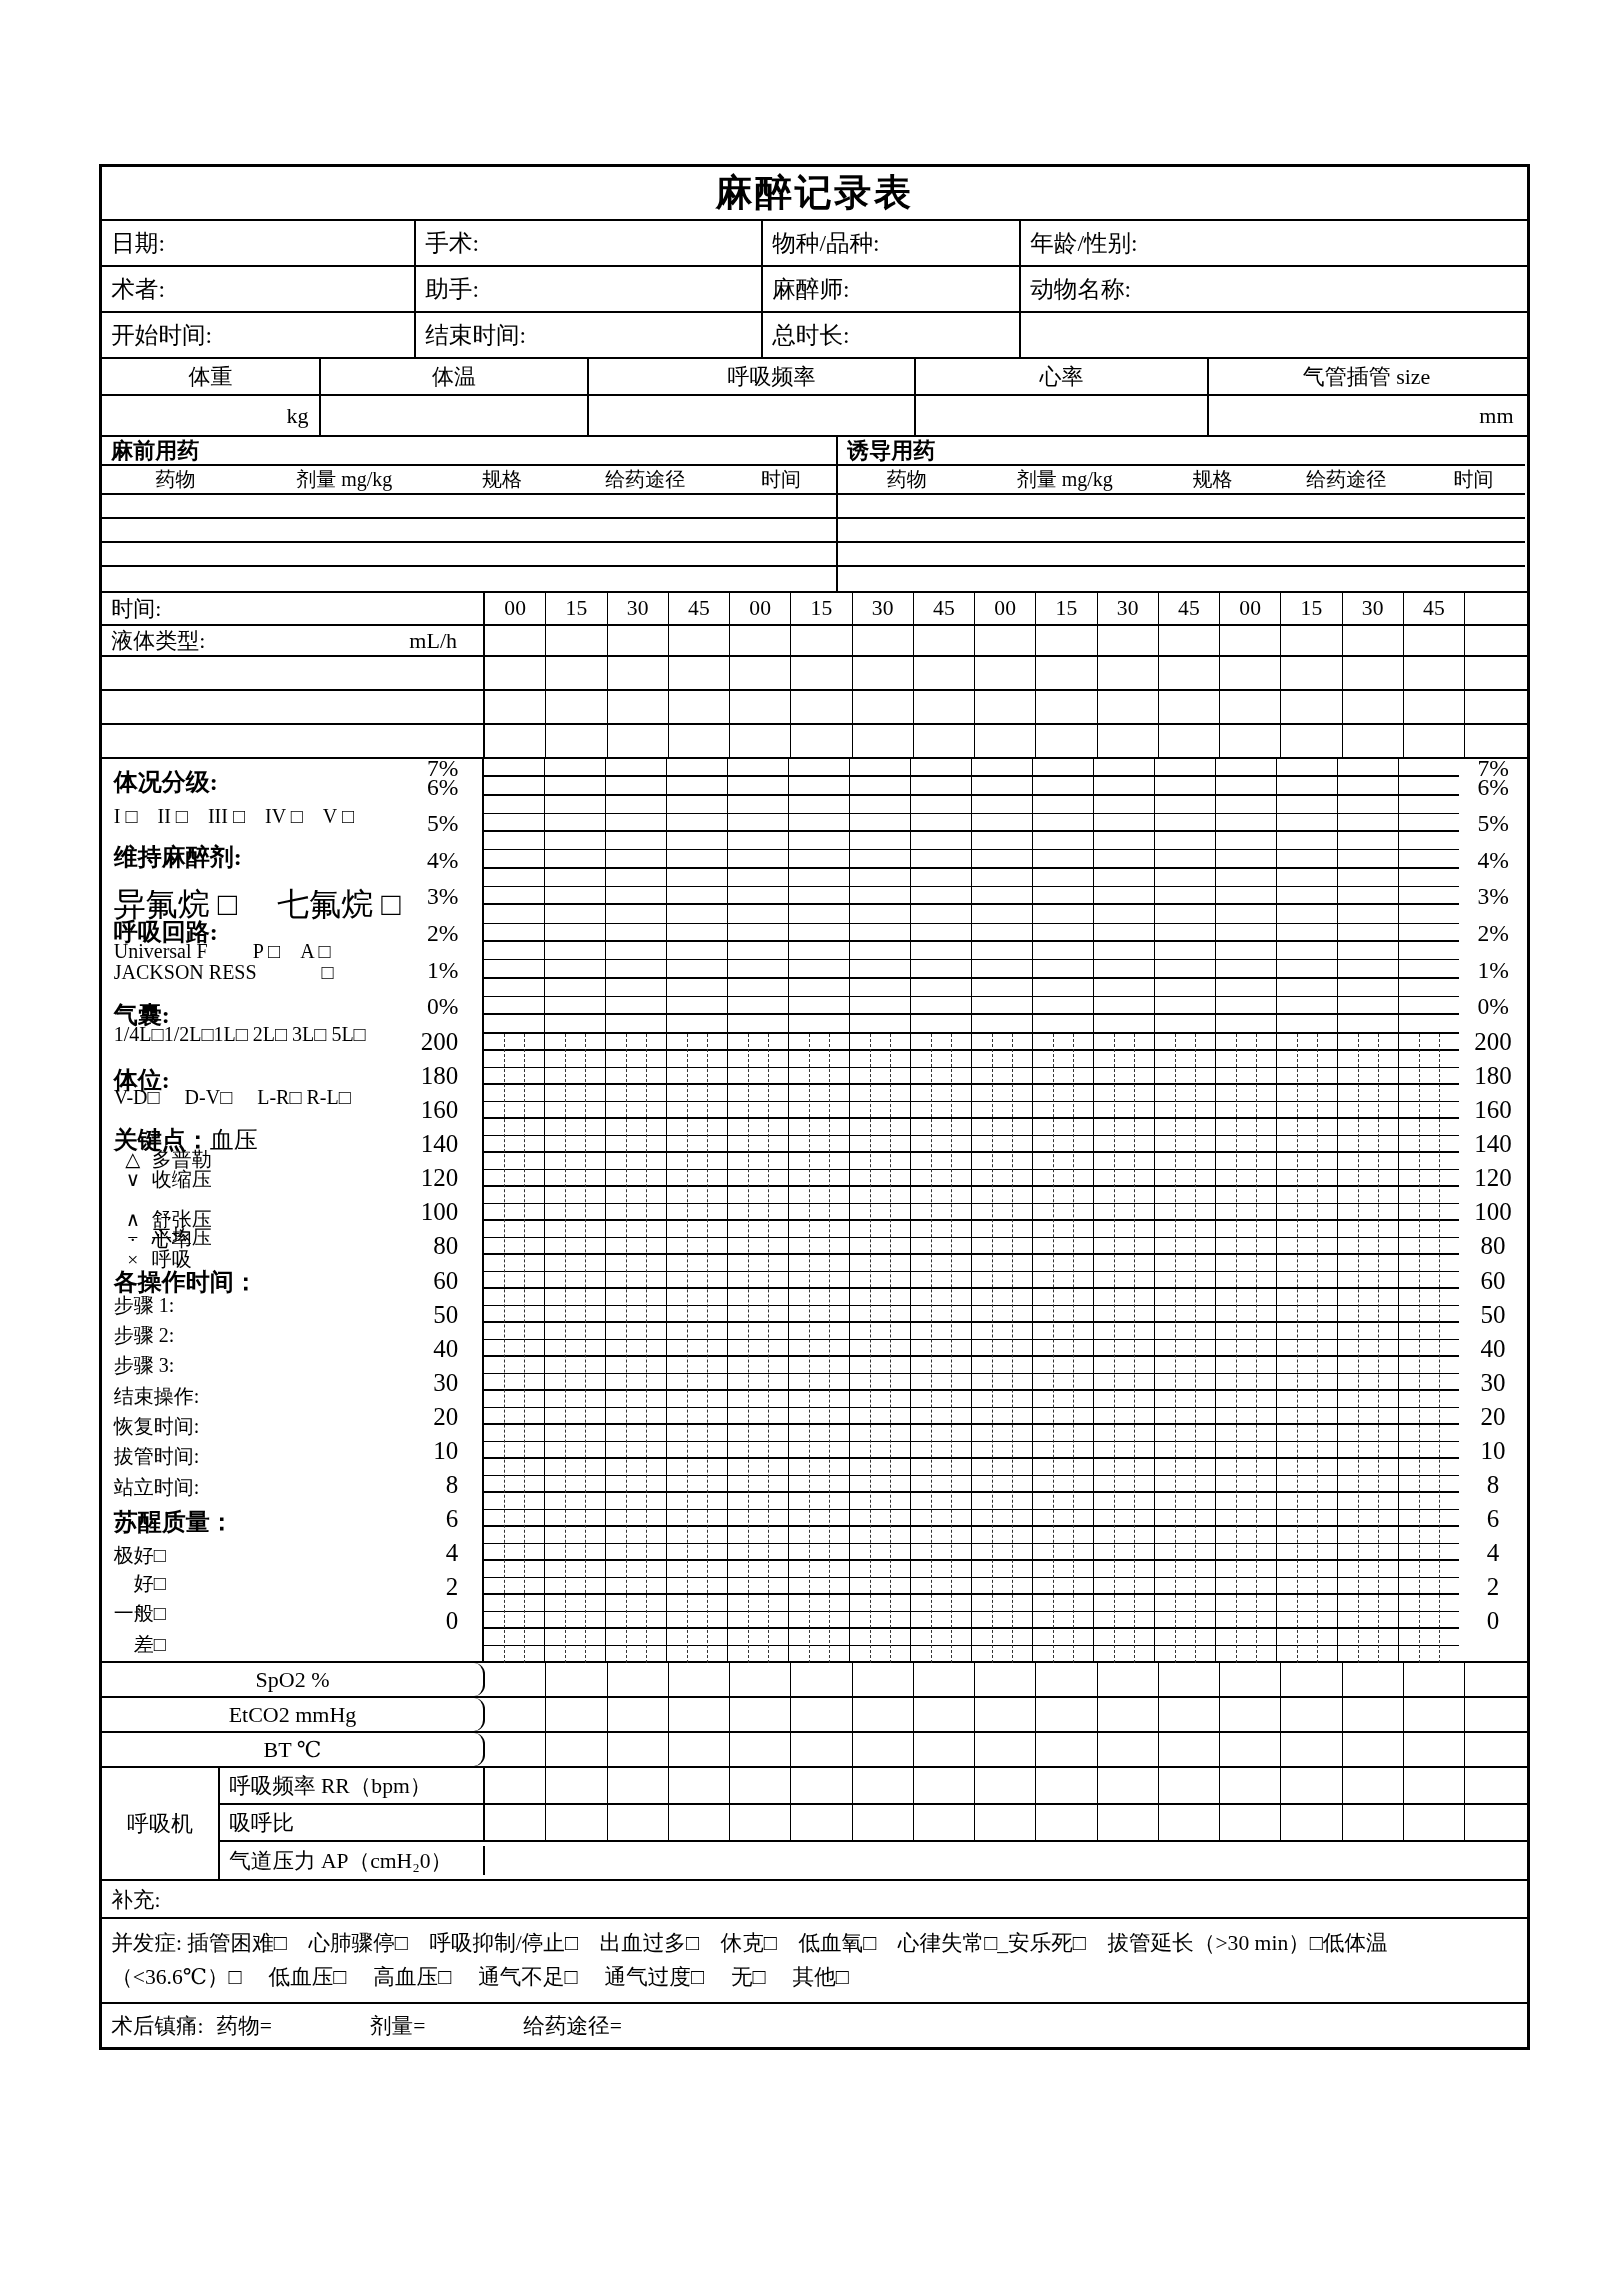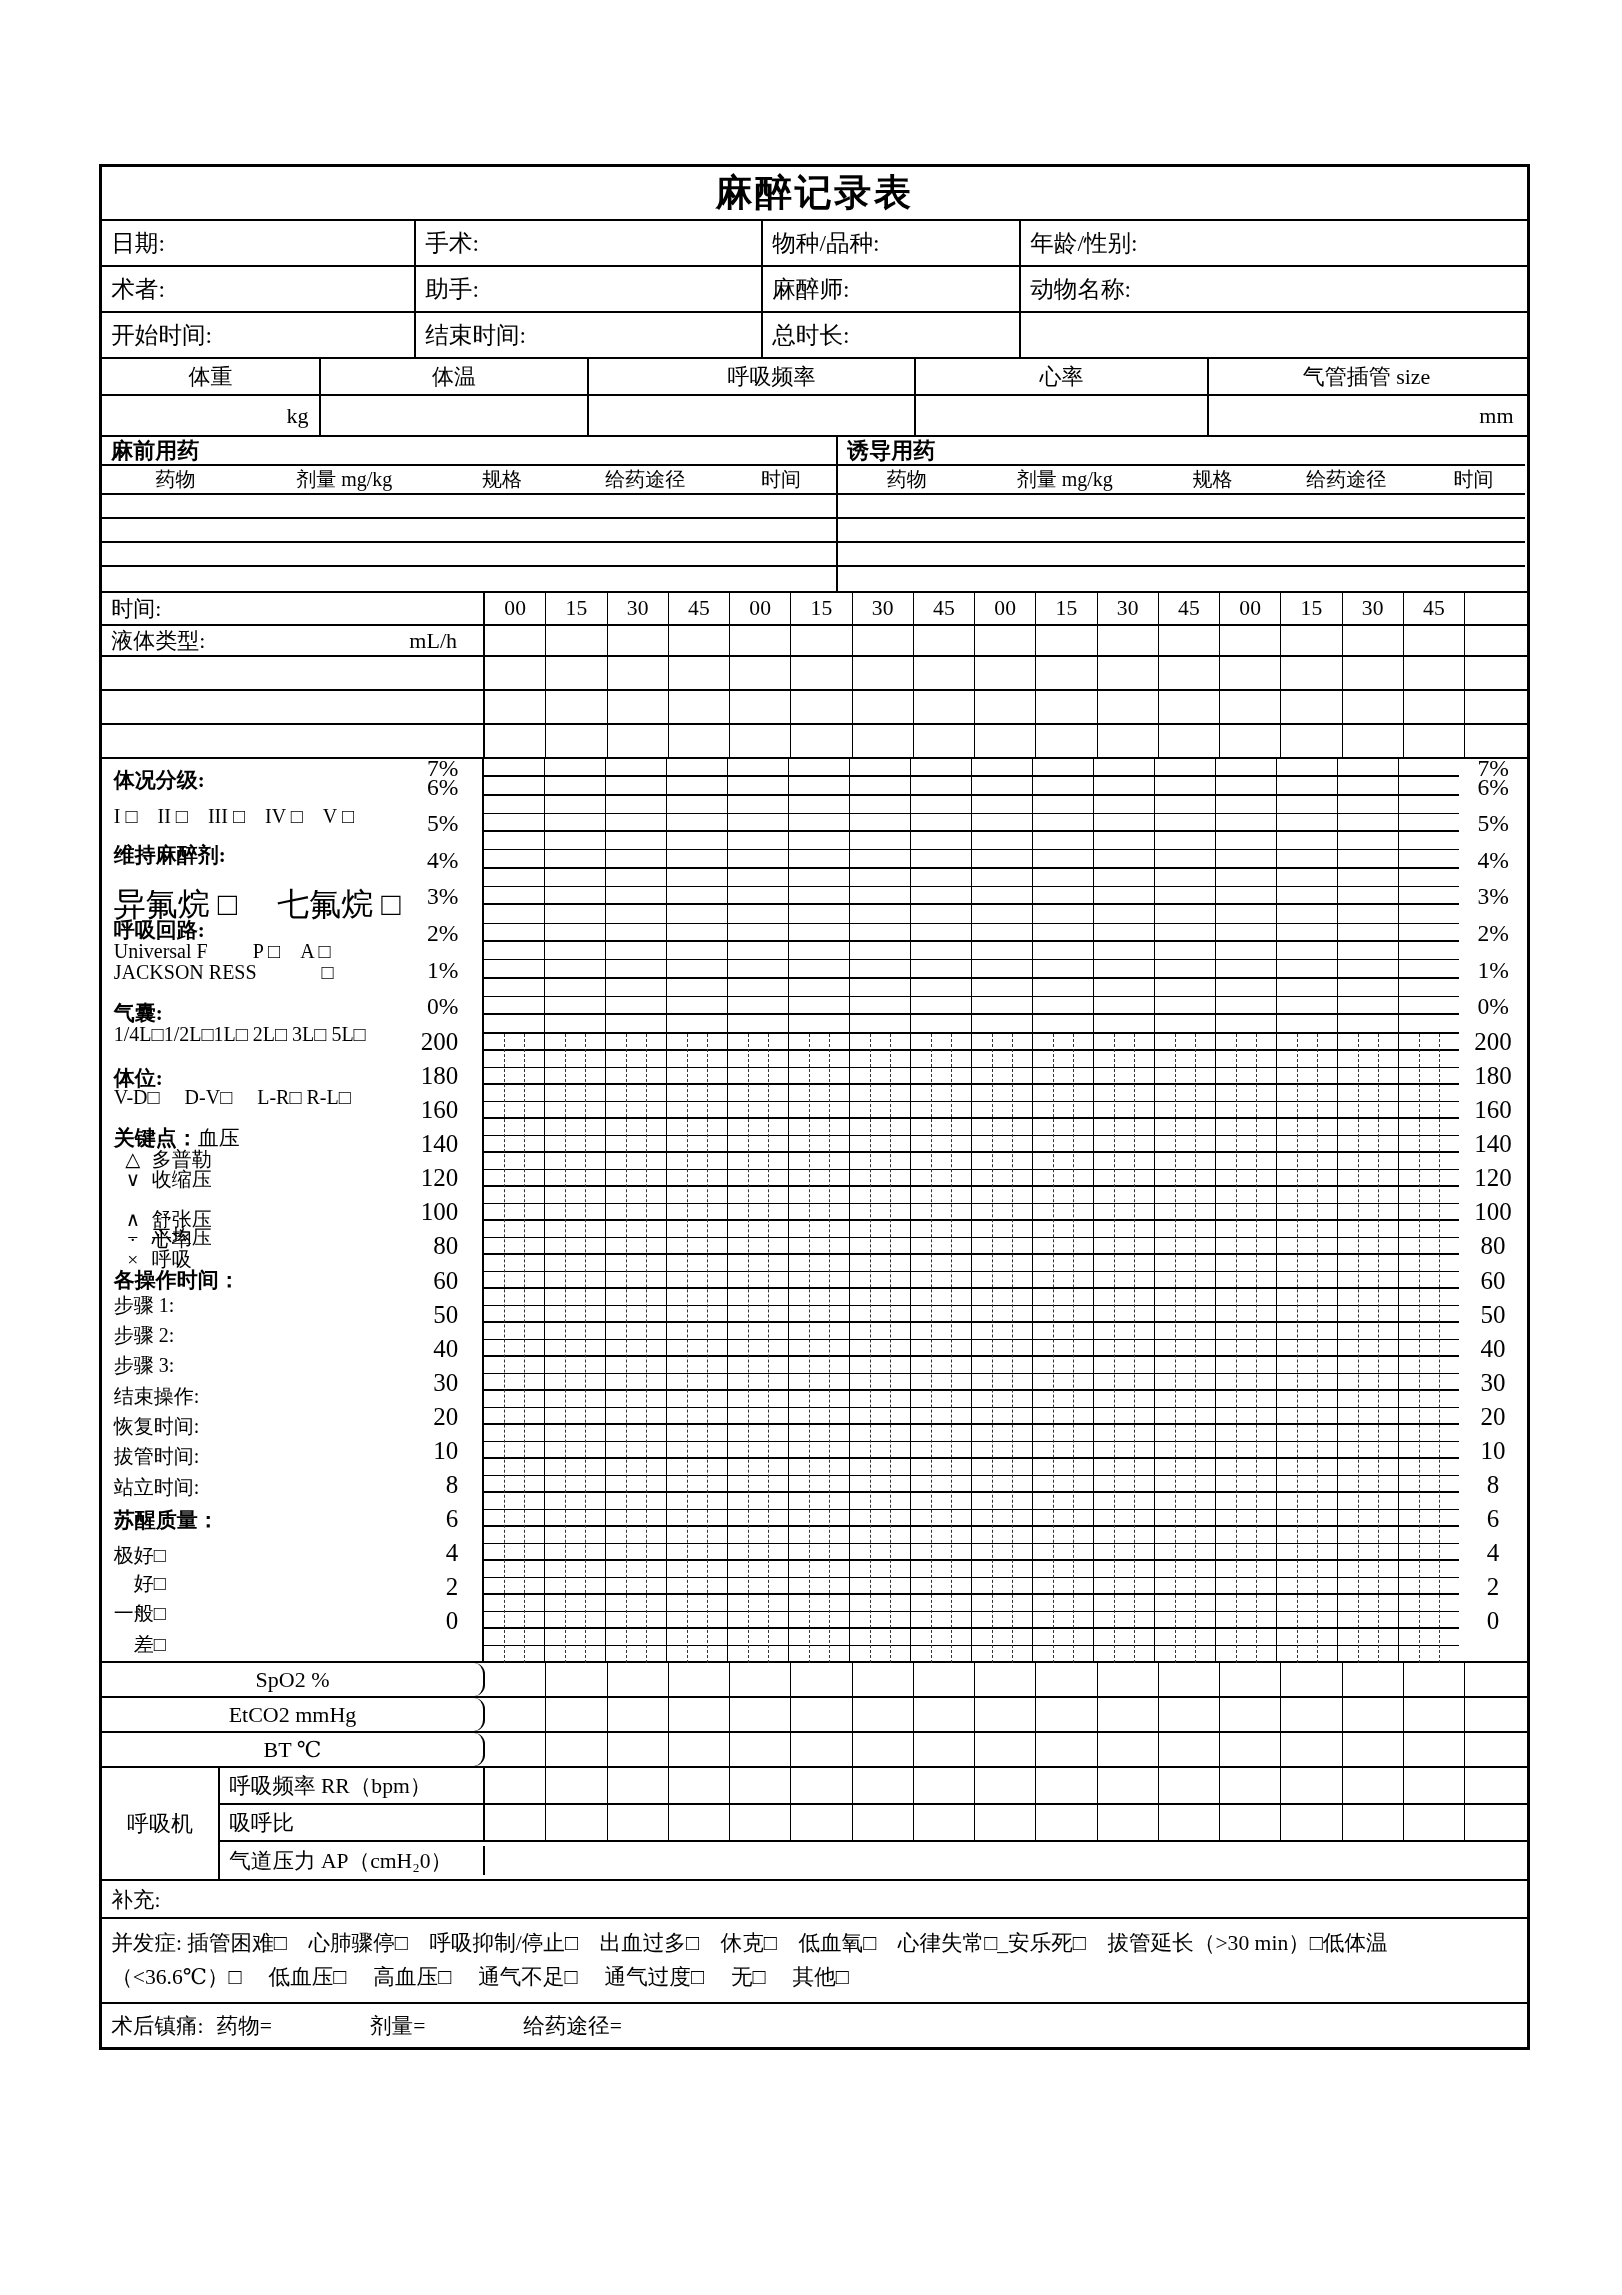--- a/index.html
+++ b/index.html
@@ -63,21 +63,21 @@
   .vent-side { width:118px; border-right:2px solid #000; display:flex; align-items:center; justify-content:center; font-size:22px; }
   .vent-rows { flex:1; }
   .vent-rows .row { border-bottom:2.6px solid #000; }
   .vent-rows .row:last-child { border-bottom:none;align-items:center; }
   .vent-label { width:265px; border-right:2px solid #000; display:flex; align-items:center; padding-left:9.2px; font-size:21.6px; }
 
   
   .chart-section { display:flex; position:relative; height:904px; }
   .left-panel { width:383px; border-right:2px solid #000; position:relative; }
   .lp-item { position:absolute; left:11.8px; white-space:pre; font-size:20px; line-height:1.1; }
-  .lp-item.bold { font-weight:bold; font-size:21px; }
+  .lp-item.bold { font-weight:bold; font-size:24px; }
   .lp-item.big { font-size:32px; }
   .lp-item .mk { display:inline-block; width:38px; text-align:center; font-size:19.6px; }
   .rail-label { position:absolute; transform:translateY(-50%); font-size:23.6px; }
   .left-panel .rail-label { right:23.6px; }
   .rail-label.num { font-size:25px; }
   .grid-area { width:978px; position:relative; }
   .right-rail { width:68px; position:relative; }
   .right-rail .rail-label { width:100%; text-align:center; }
 
   .pgrid { position:relative; height:275px; border-bottom:2px solid #000; }

